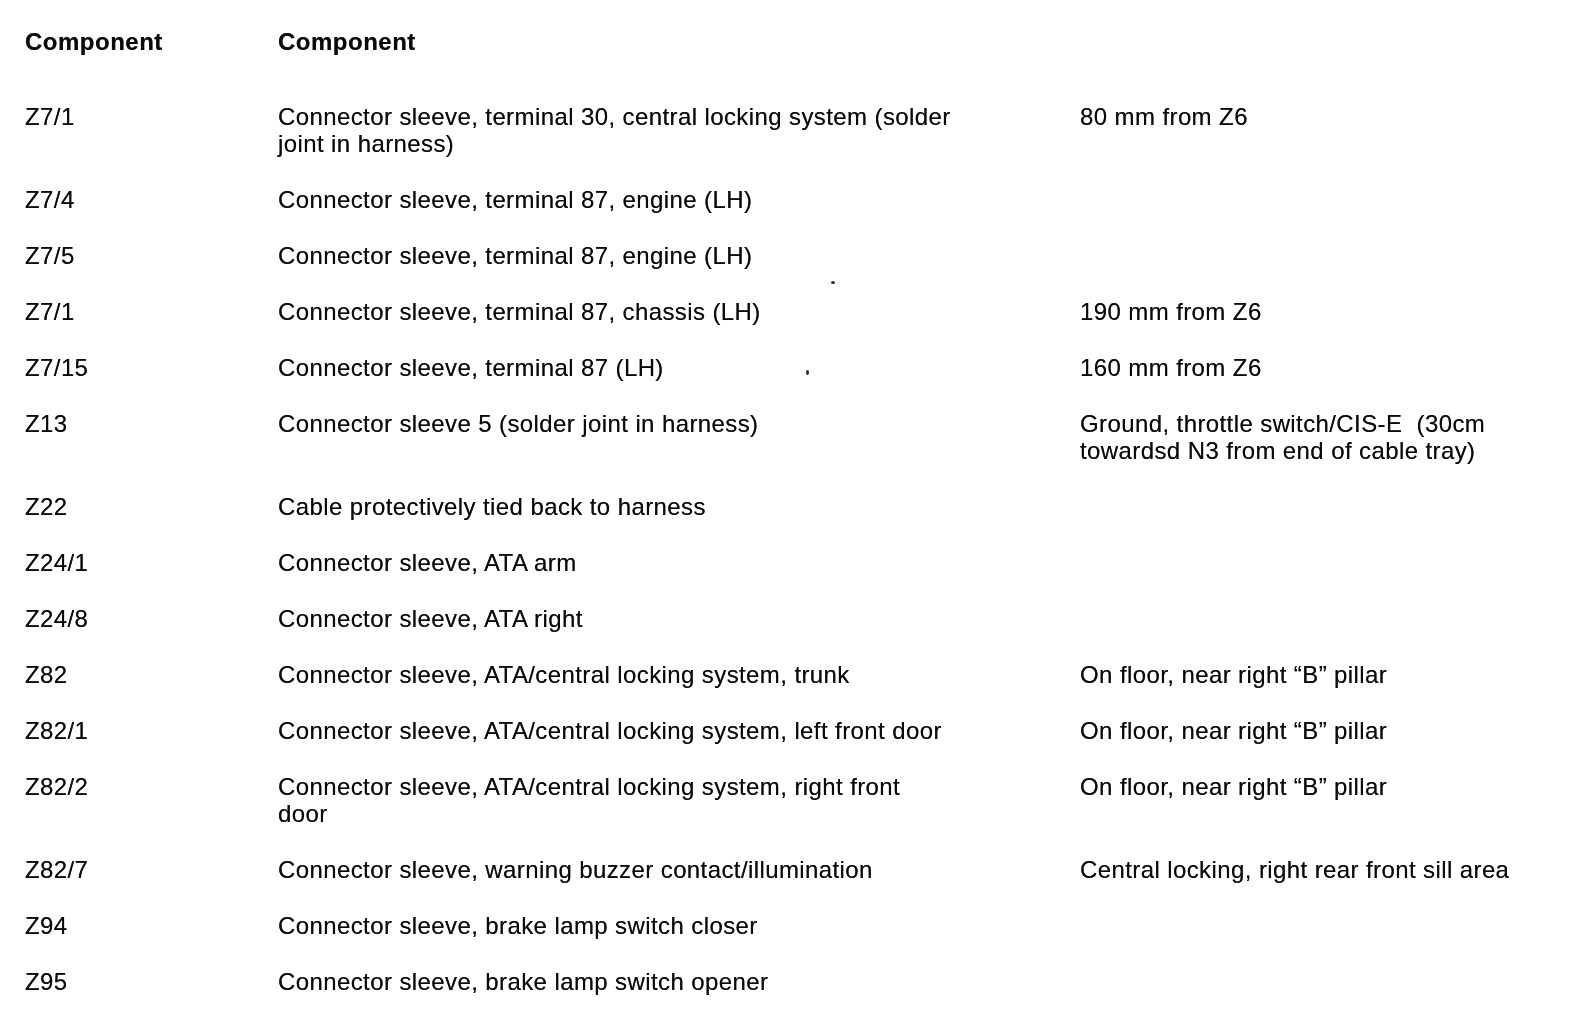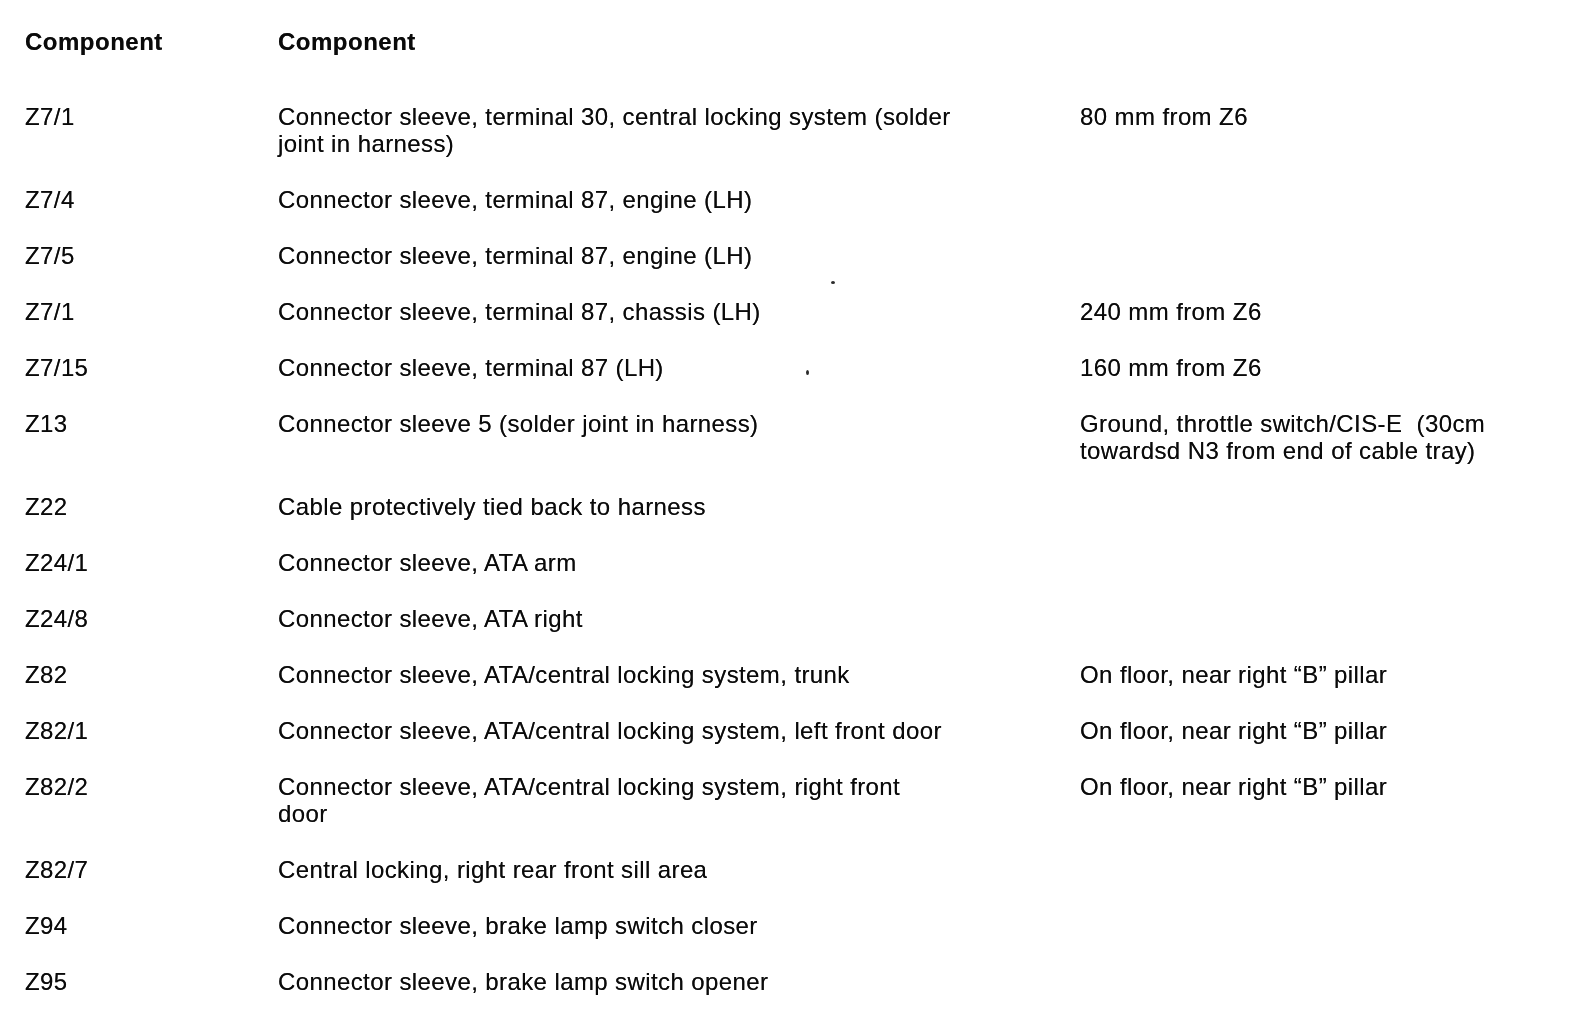--- a/index.html
+++ b/index.html
@@ -78,21 +78,21 @@
 
   <div class="row body-row">
     <div class="cell comp">Z7/5</div>
     <div class="cell desig">Connector sleeve, terminal 87, engine (LH)</div>
     <div class="cell loc"></div>
   </div>
 
   <div class="row body-row">
     <div class="cell comp">Z7/1</div>
     <div class="cell desig">Connector sleeve, terminal 87, chassis (LH)</div>
-    <div class="cell loc">240 mm from Z6</div>
+    <div class="cell loc">190 mm from Z6</div>
   </div>
 
   <div class="row body-row">
     <div class="cell comp">Z7/15</div>
     <div class="cell desig">Connector sleeve, terminal 87 (LH)</div>
     <div class="cell loc">160 mm from Z6</div>
   </div>
 
   <div class="row body-row">
     <div class="cell comp">Z13</div>
@@ -133,20 +133,21 @@
 
   <div class="row body-row">
     <div class="cell comp">Z82/2</div>
     <div class="cell desig">Connector sleeve, ATA/central locking system, right front
 door</div>
     <div class="cell loc">On floor, near right “B” pillar</div>
   </div>
 
   <div class="row body-row">
     <div class="cell comp">Z82/7</div>
+    <div class="cell desig">Connector sleeve, warning buzzer contact/illumination</div>
     <div class="cell loc">Central locking, right rear front sill area</div>
   </div>
 
   <div class="row body-row">
     <div class="cell comp">Z94</div>
     <div class="cell desig">Connector sleeve, brake lamp switch closer</div>
     <div class="cell loc"></div>
   </div>
 
   <div class="row body-row">

